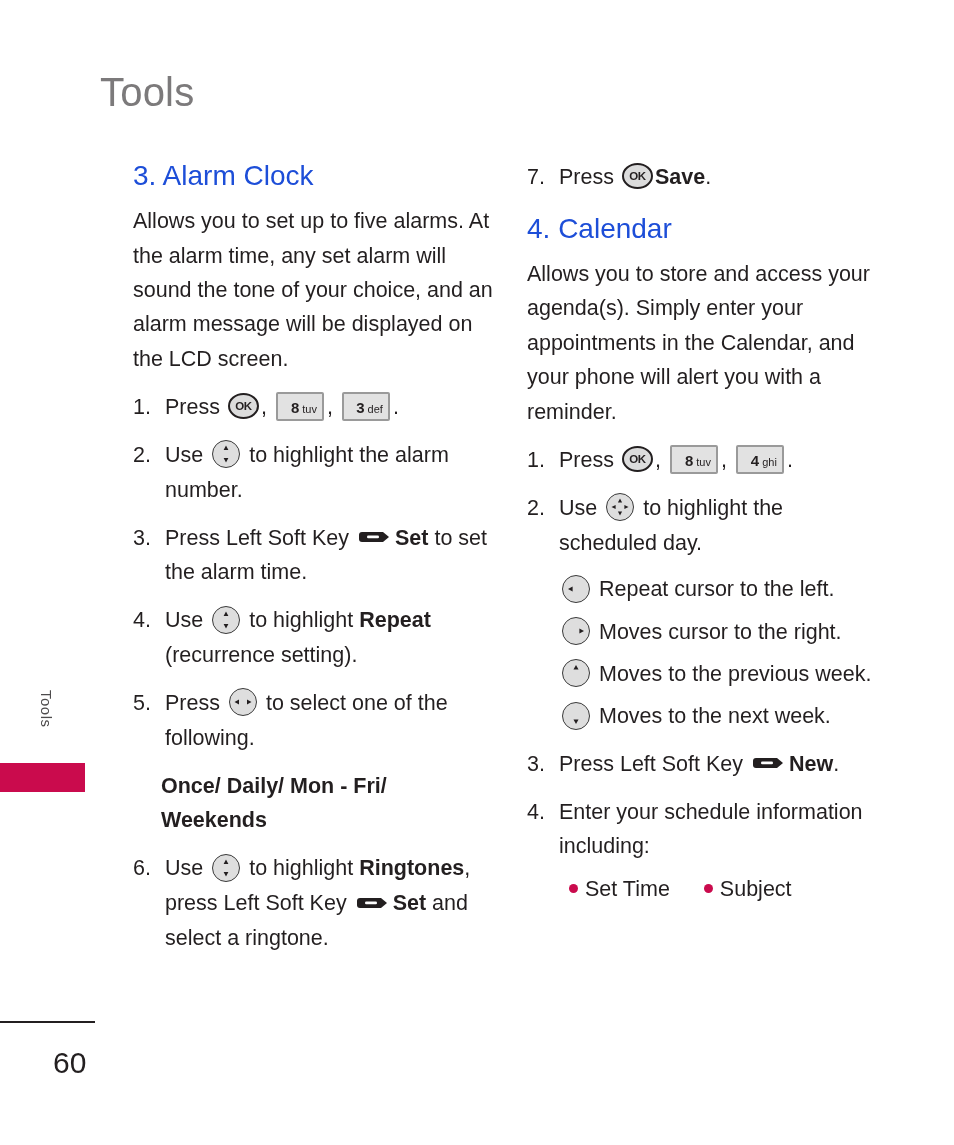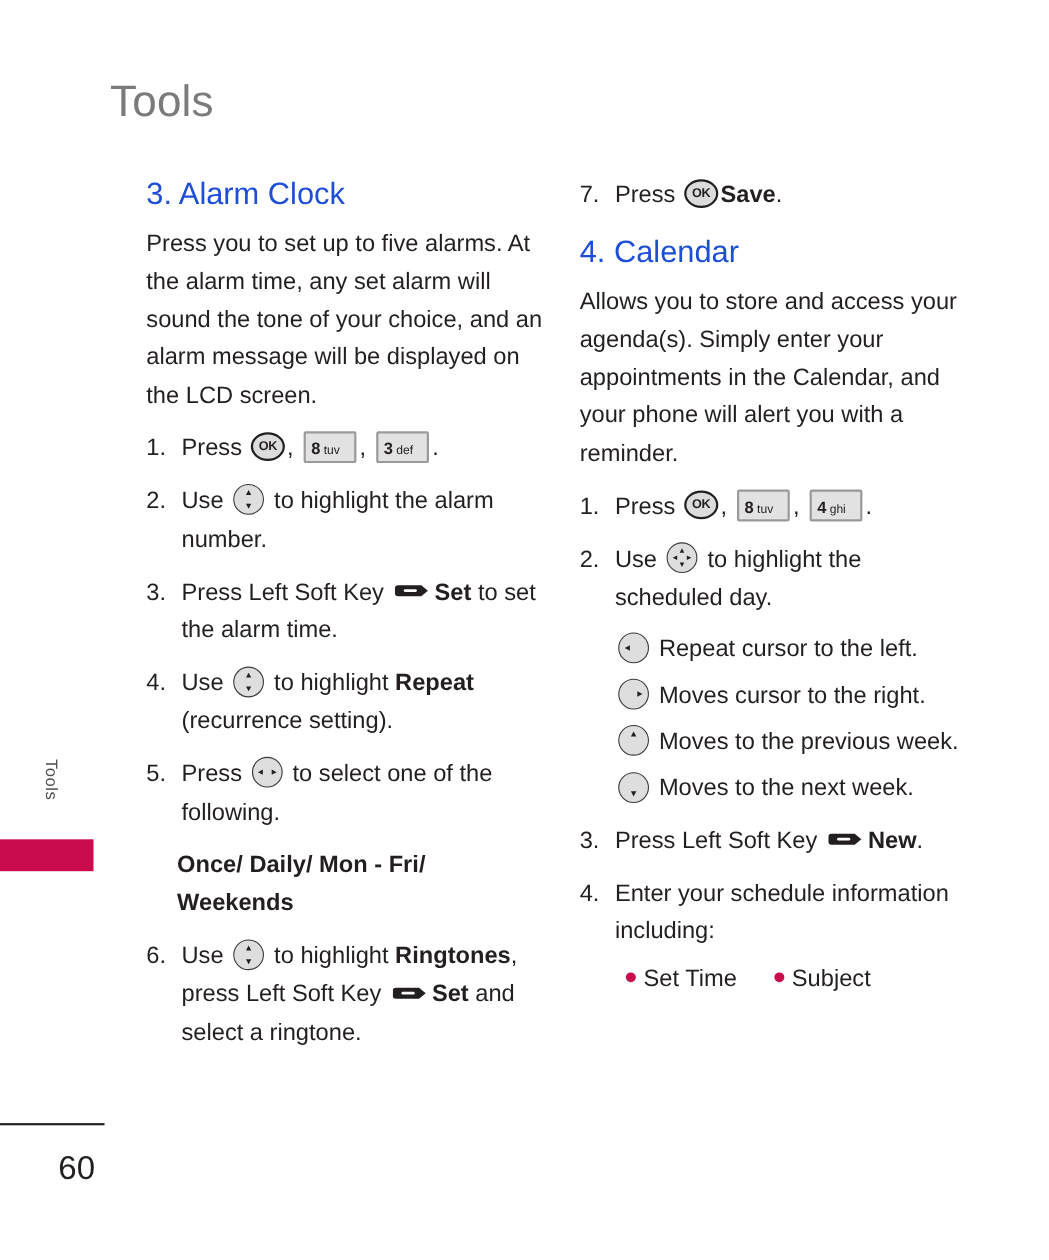--- a/index.html
+++ b/index.html
@@ -161,21 +161,21 @@
     margin: 0 2px;
   }
   .ico-key {
     min-width: 34px;
     height: 25px;
     border: 2px solid #9a9a9a;
     background: #e2e2e2;
     border-radius: 2px;
     padding: 0 5px;
     line-height: 25px;
-    text-align: left;
+    text-align: right;
     margin: 0 3px;
     white-space: nowrap;
   }
   .ico-key .k-num { font-size: 15px; font-weight: bold; color: #231f20; }
   .ico-key .k-let { font-size: 11px; color: #231f20; margin-left: 3px; }
 
   .ico-nav {
     width: 26px; height: 26px;
     border: 1.6px solid #3a3a3a;
     border-radius: 50%;
@@ -195,21 +195,21 @@
 
 <div class="chapter-title">Tools</div>
 
 <div class="side-tab-label">Tools</div>
 <div class="side-tab-block"></div>
 
 <div class="col col-left">
 
   <h2 class="sec-heading">3. Alarm Clock</h2>
 
-  <p class="para">Press you to set up to five alarms. At the alarm time, any set alarm will sound the tone of your choice, and an alarm message will be displayed on the LCD screen.</p>
+  <p class="para">Allows you to set up to five alarms. At the alarm time, any set alarm will sound the tone of your choice, and an alarm message will be displayed on the LCD screen.</p>
 
   <ul class="steps">
 
     <li class="step">
       <span class="num">1.</span><span>Press</span>
       <span class="ico ico-ok">OK</span><span>,</span>
       <span class="ico ico-key"><span class="k-num">8</span><span class="k-let">tuv</span></span><span>,</span>
       <span class="ico ico-key"><span class="k-num">3</span><span class="k-let">def</span></span><span>.</span>
     </li>
 

